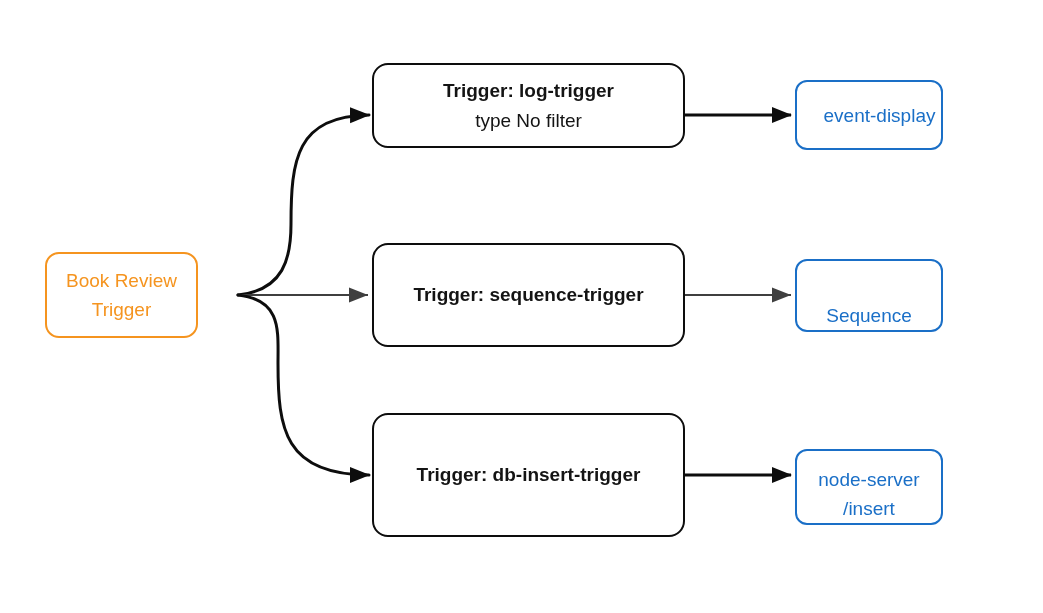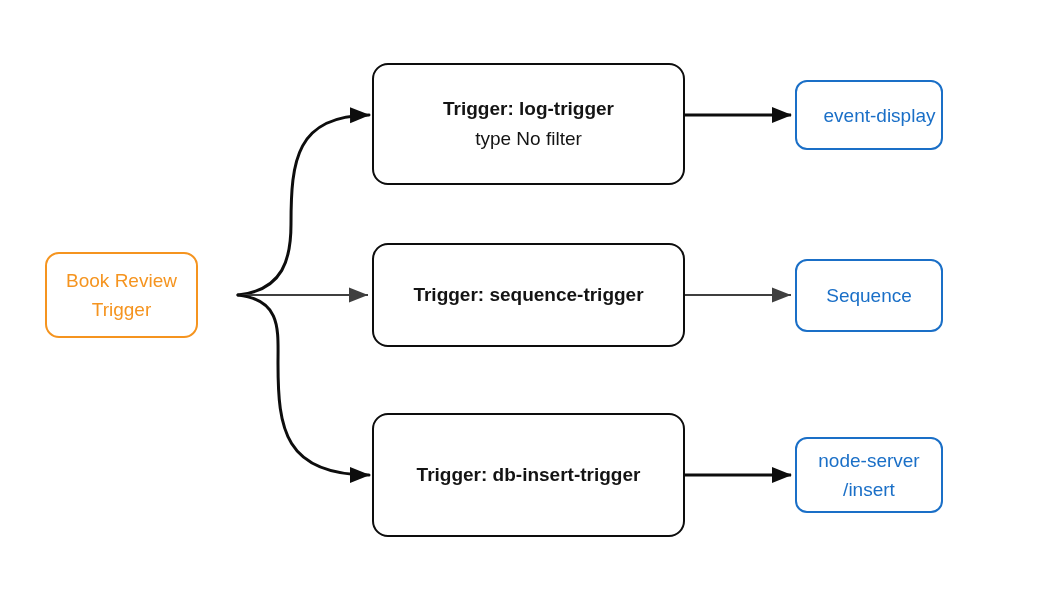--- a/index.html
+++ b/index.html
@@ -33,40 +33,40 @@
     border-radius: 14px;
     color: #F5941F;
   }
   .broker .label { line-height: 29px; }
   .trigger {
     left: 372px; width: 313px;
     border: 2.8px solid #0D0D0D;
     border-radius: 16px;
     color: #141414;
   }
-  .trigger-1 { top: 63px;  height: 122px; }
+  .trigger-1 { top: 63px;  height: 85px; }
   .trigger-2 { top: 243px; height: 104px; }
   .trigger-3 { top: 413px; height: 124px; }
   .trigger b { font-weight: 700; }
   .trigger-3 .label {
     display: flex;
     flex-direction: column;
     align-items: flex-start;
   }
   .trigger-3 .line-right { align-self: flex-end; }
   .output {
     left: 795px; width: 148px;
     border: 2.5px solid #1A6FC7;
     border-radius: 12px;
     color: #1A6FC7;
   }
   .output .label { line-height: 29px; }
   .output-1 { top: 80px;  height: 70px; padding-left: 21px; }
-  .output-2 { top: 259px; height: 73px; }
-  .output-3 { top: 437px; height: 76px; }
+  .output-2 { top: 259px; height: 73px; align-items: flex-end; }
+  .output-3 { top: 449px; height: 76px; align-items: flex-end; }
 </style>
 </head>
 <body>
 
 <div class="canvas">
 
   <svg class="edges" viewBox="0 0 1043 613" xmlns="http://www.w3.org/2000/svg">
     <defs>
       <marker id="head-black" markerUnits="userSpaceOnUse" markerWidth="22" markerHeight="18" refX="19" refY="8.5" orient="auto">
         <path d="M0,0.5 L20,8.5 L0,16.5 Z" fill="#0D0D0D"></path>

